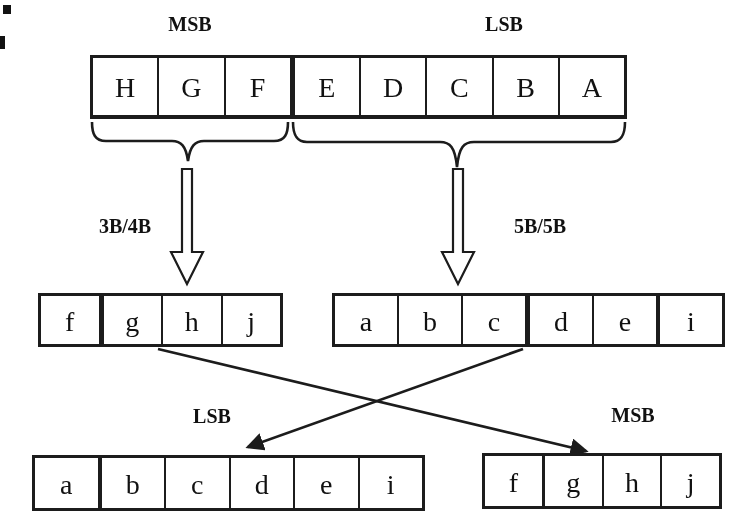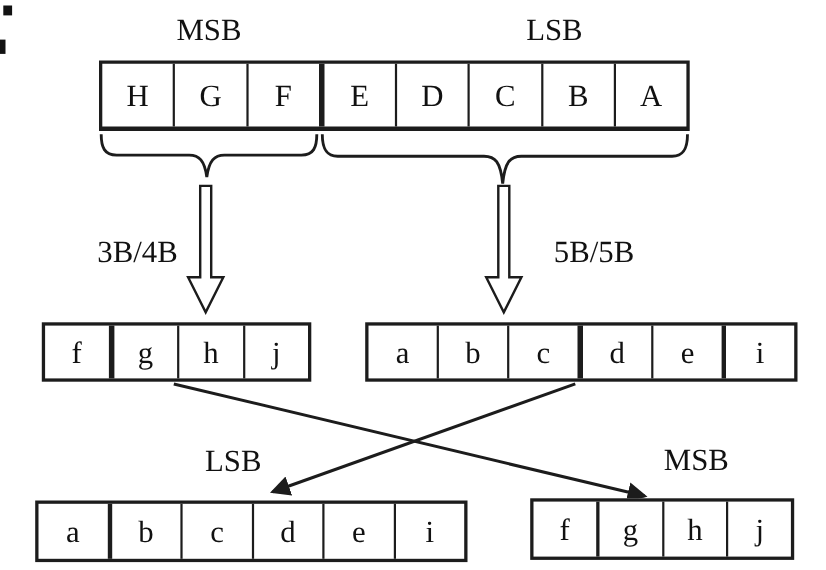--- a/index.html
+++ b/index.html
@@ -18,24 +18,25 @@
   }
   .overlay {
     position: absolute;
     left: 0; top: 0;
     width: 751px; height: 518px;
     pointer-events: none;
   }
   .label {
     position: absolute;
     transform: translateX(-50%);
-    font-size: 28px;
+    font-size: 20px;
     line-height: 1;
     white-space: nowrap;
     color: #111111;
+    font-weight: bold;
   }
   .bitrow {
     position: absolute;
     display: flex;
     box-sizing: border-box;
     border: 3px solid #1c1c1c;
     background: #ffffff;
   }
   .bitrow .cell {
     flex: 1 1 0;

